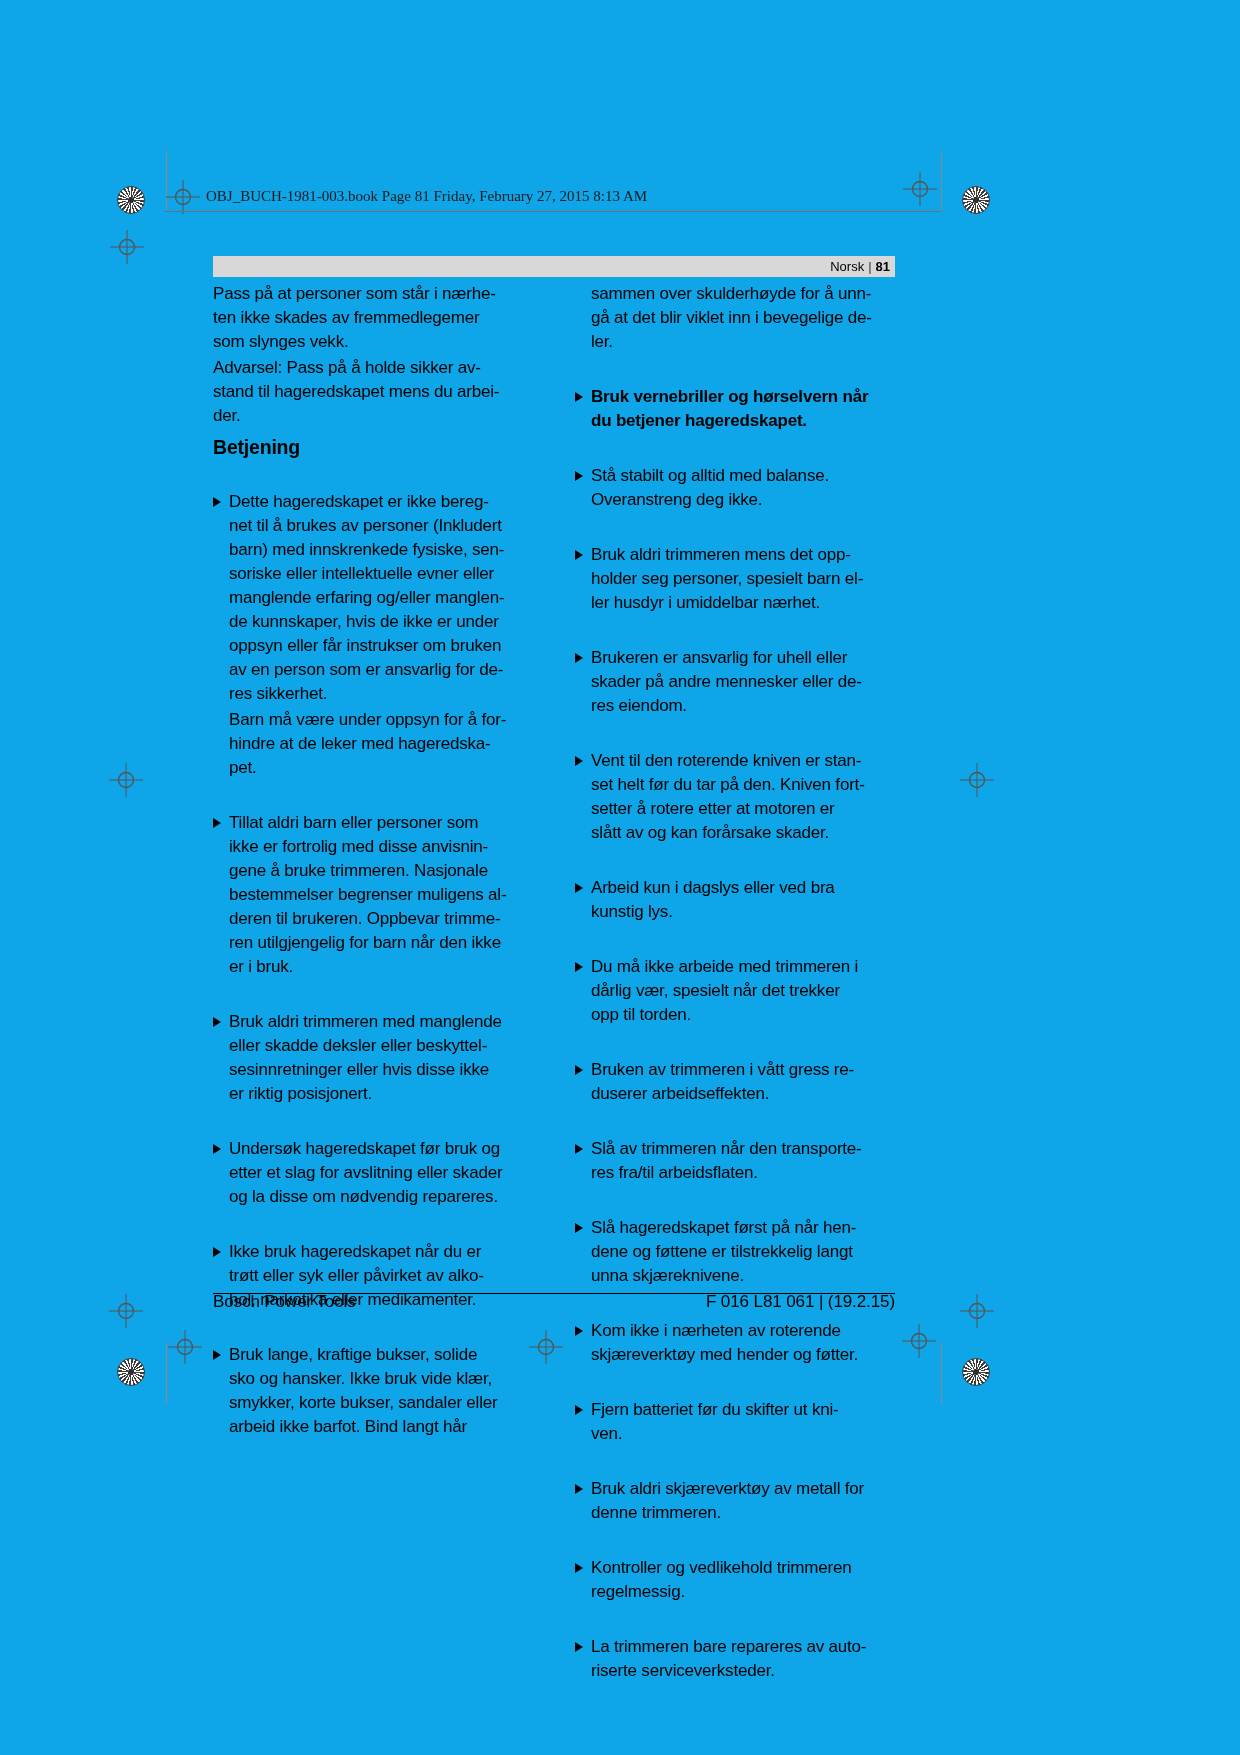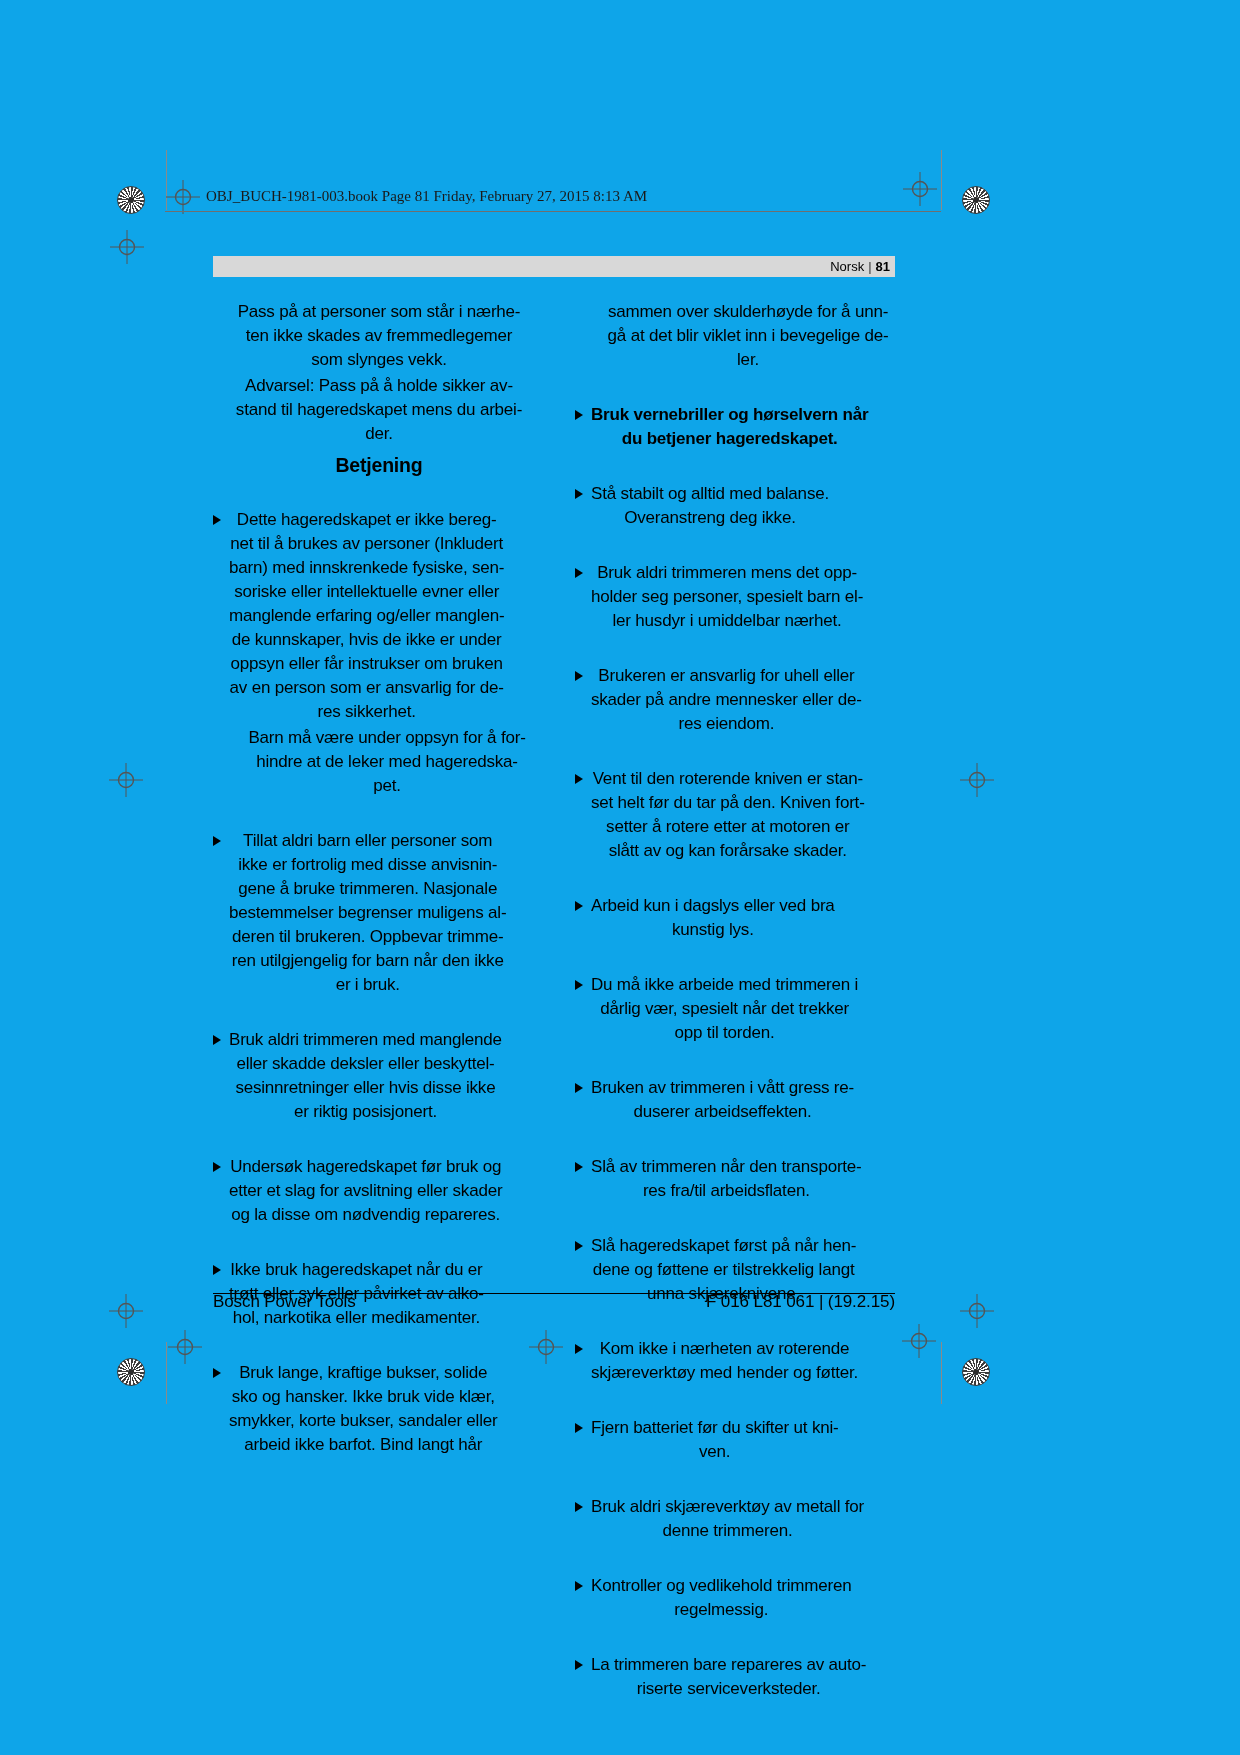--- a/index.html
+++ b/index.html
@@ -29,21 +29,21 @@
   .header-rule { position:absolute; left:165px; top:211px; width:776px; height:1px; background:#6f6f6f; }
 
   .lang-bar {
     position:absolute; left:213px; top:256px; width:682px; height:21px;
     background:#d8d8d8; display:flex; justify-content:flex-end; align-items:center;
     padding-right:5px; font-size:13px; line-height:21px;
   }
   .lang-bar .sep { margin:0 4px 0 4px; color:#333; }
   .lang-bar .pagenum { font-weight:bold;text-align:right; }
 
-  .columns { position:absolute; left:213px; top:300px; width:700px; display:flex;text-align:center; }
+  .columns { position:absolute; left:213px; top:282px; width:700px; display:flex; }
   .col-left  { width:332px; margin-right:30px; flex:none; }
   .col-right { width:330px; flex:none; }
 
   .block {
     font-size:17px; line-height:24px; letter-spacing:-0.2px;
     white-space:nowrap; margin-bottom:2px;
   }
   .block.heading { font-size:19.5px; font-weight:bold; letter-spacing:-0.2px; margin:7px 0 17px; }
   .block.indent { margin-left:16px; }
   .block.bullet { display:flex;margin-top:31px; }

